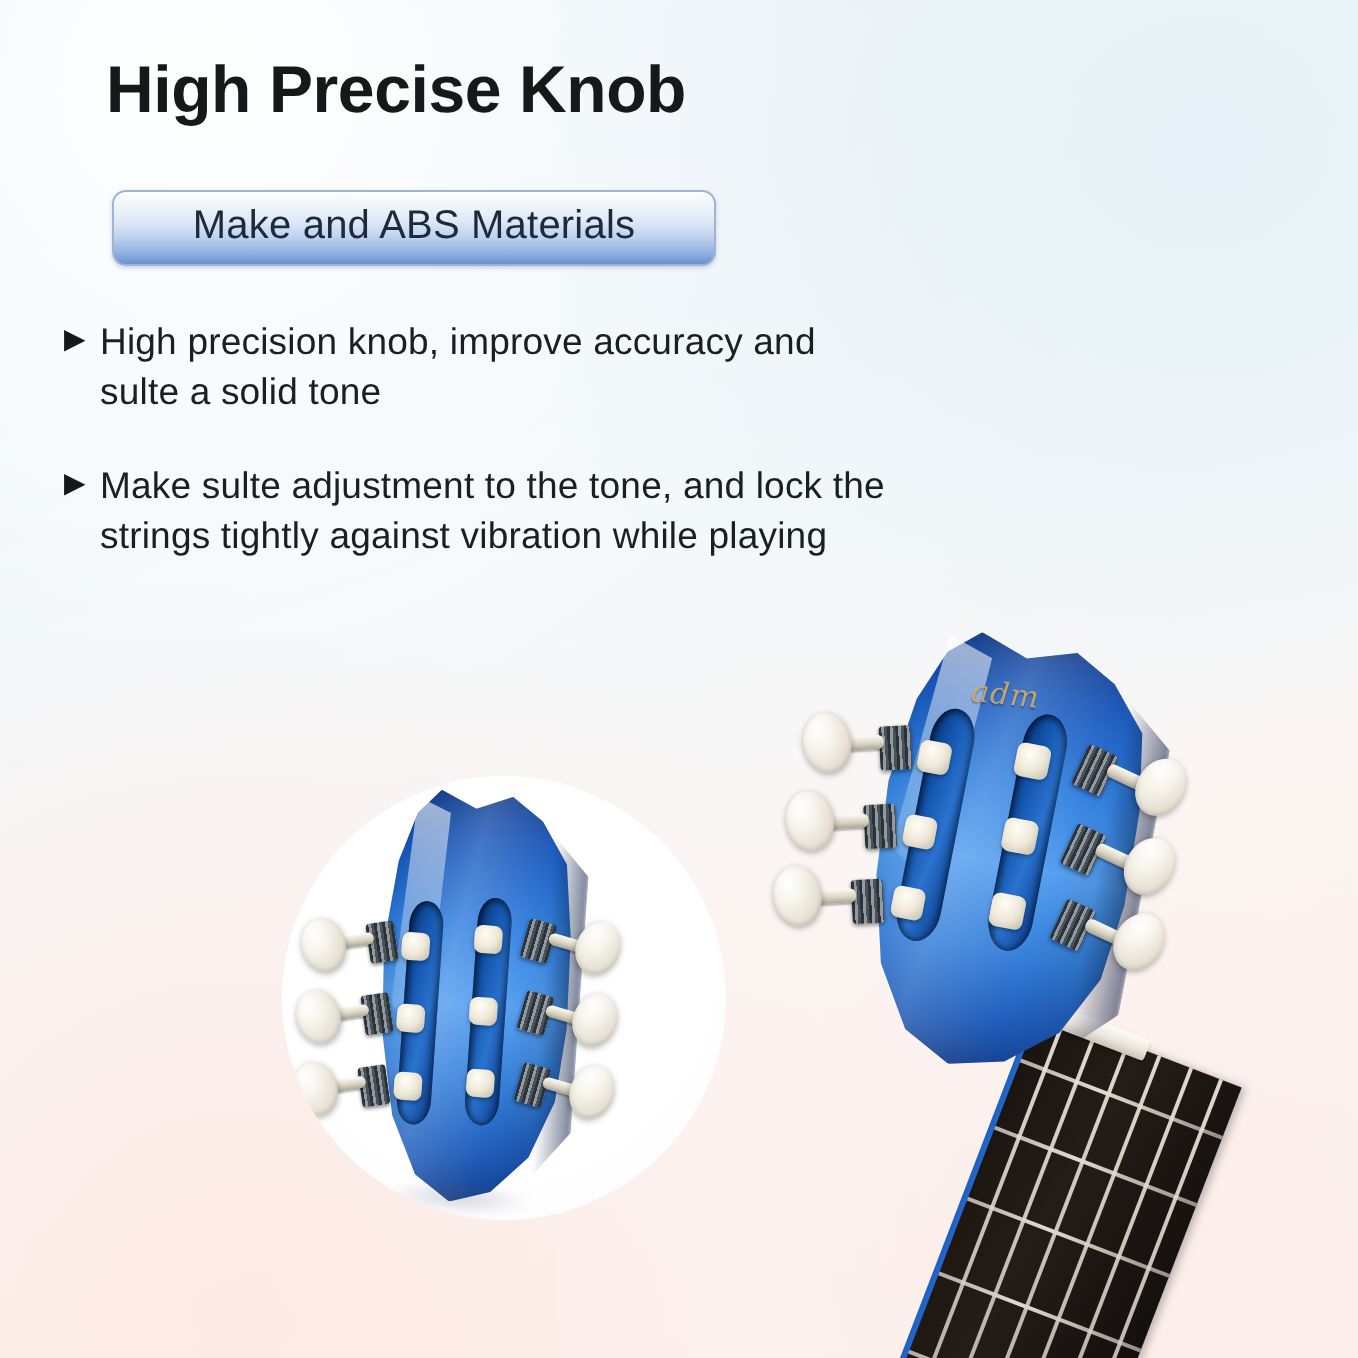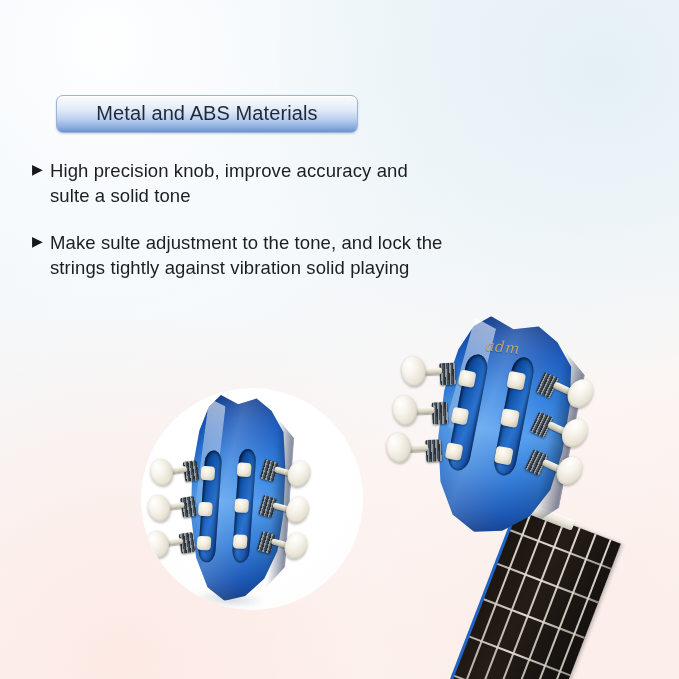--- a/index.html
+++ b/index.html
@@ -350,33 +350,34 @@
 <body>
 
 <div id="stage">
 
   <div class="bg-base"></div>
   <div class="bg-tint-tl"></div>
   <div class="bg-tint-tr"></div>
   <div class="bg-tint-bl"></div>
   <div class="bg-tint-br"></div>
 
+  <div class="headline">High Precise Knob</div>
 
   <div class="badge">
-    <span class="badge-label">Metal and ABS Materials</span>
+    <span class="badge-label">Make and ABS Materials</span>
   </div>
 
   <div class="bullets">
     <div class="bullet">
       <span class="bullet-marker">▶</span>
       <span class="bullet-text">High precision knob, improve accuracy and sulte a solid tone</span>
     </div>
     <div class="bullet">
       <span class="bullet-marker">▶</span>
-      <span class="bullet-text">Make sulte adjustment to the tone, and lock the strings tightly against vibration solid playing</span>
+      <span class="bullet-text">Make sulte adjustment to the tone, and lock the strings tightly against vibration while playing</span>
     </div>
   </div>
 
   <div class="photo-main">
 
     <div class="neck-side"></div>
     <div class="neck">
       <div class="fret" style="top:26px"></div>
       <div class="fret" style="top:62px"></div>
       <div class="fret" style="top:100px"></div>

